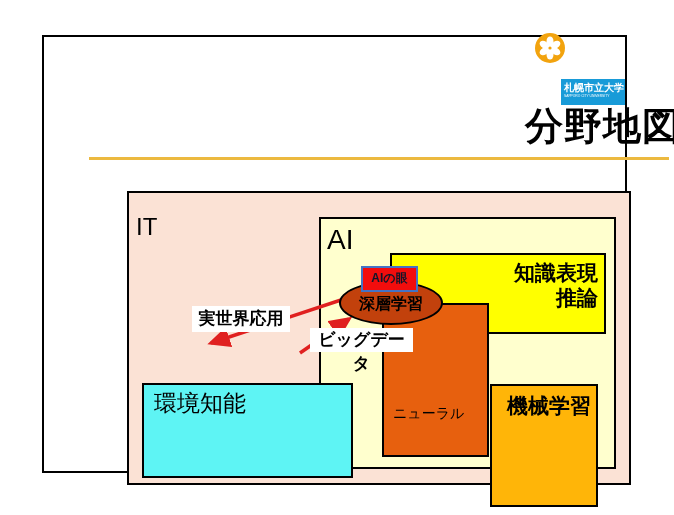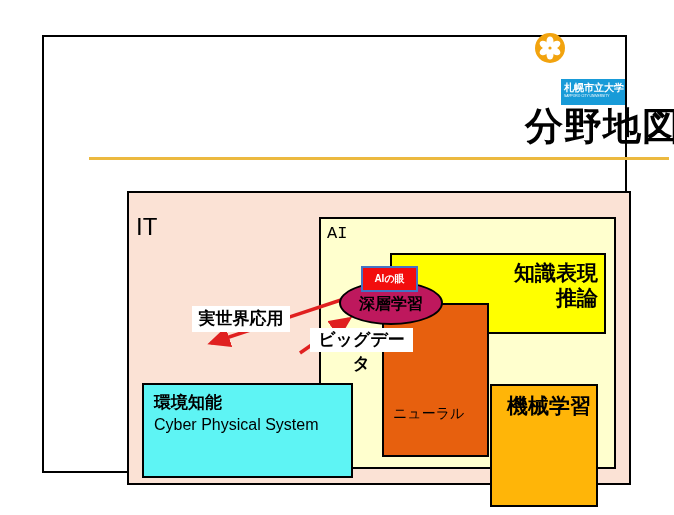--- a/index.html
+++ b/index.html
@@ -20,39 +20,39 @@
 
   
   #slide-title { left:56px; top:64px; width:581px; text-align:right; font-size:38px; font-weight:bold; letter-spacing:1px; }
   #title-underline { left:45px; top:120px; width:580px; height:3px; background:#ECB93F; }
 
   
   .box { border:2.5px solid #000; }
   #it-box { left:83px; top:154px; width:504px; height:294px; background:#FBE2D5; }
   #it-label { left:92px; top:160px; font-size:24px;margin-top:16px; }
   #ai-box { left:275px; top:180px; width:297px; height:252px; background:#FFFFCE; }
-  #ai-label { left:283px; top:187px; font-size:17px;font-family:Liberation Mono, monospace; }
+  #ai-label { left:283px; top:187px; font-size:28px; }
   #knowledge-box { left:346px; top:216px; width:216px; height:81px; background:#FFFF00;
                    text-align:right; padding:5px 6px 0 0; font-size:21px; font-weight:600; line-height:25px; }
   #nn-box { left:338px; top:266px; width:107px; height:154px; background:#E7600E;
             padding:100px 0 12px 9px; font-size:14px; line-height:17px; }
   #ml-box { left:446px; top:299px; width:108px; height:123px; background:#FFB508;
             text-align:right; padding:6px 5px 0 0; font-size:21px; font-weight:600;margin-top:48px; }
   #ambient-box { left:98px; top:346px; width:211px; height:95px; background:#5EF4F4;
                  padding:7px 0 0 10px; font-size:16px; line-height:22px; }
-  #ambient-box .jp { font-weight:bold; font-size:17px; }
+  #ambient-box .jp { font-weight:normal; font-size:23px; }
 
   
   #arrows-layer { left:0; top:0; width:674px; height:515px; pointer-events:none; }
-  #deep-learning-ellipse { left:339px; top:281px; width:104px; height:44px; background:#be185d;
+  #deep-learning-ellipse { left:339px; top:281px; width:104px; height:44px; background:#c2410c;
                            border:2.5px solid #000; border-radius:50%; text-align:center;
                            font-size:16px; font-weight:600; line-height:41px; }
   #ai-eye-badge { left:361px; top:266px; width:57px; height:26px; background:#F20D0D;
-                  border:2.5px solid #4473C5; color:#ffffff; text-align:center;
-                  font-size:10px; font-weight:bold; line-height:21px; }
+                  border:2.5px solid #4473C5; color:#0f172a; text-align:center;
+                  font-size:12px; font-weight:bold; line-height:21px; }
   .float-label { background:#fff; text-align:center; font-weight:bold; }
   #real-world-label { left:192px; top:306px; width:98px; height:26px; font-size:17px; line-height:26px; }
   #big-data-label { left:310px; top:328px; width:103px; height:24px; font-size:17px; line-height:24px; }
 </style>
 </head>
 <body>
 
 <div id="page">
 
   <div id="slide" class="abs">
@@ -74,21 +74,20 @@
     <div id="nn-box" class="abs box">
       <div>ニューラル</div>
     </div>
 
     <div id="ml-box" class="abs box">
       <div>機械学習</div>
     </div>
 
     <div id="ambient-box" class="abs box">
       <div class="jp">環境知能</div>
-      <div>Cyber Physical System</div>
     </div>
   </div>
 
   <svg id="arrows-layer" class="abs" width="674" height="515" viewBox="0 0 674 515">
     <defs>
       <marker id="ah" markerWidth="8" markerHeight="8" refX="5.4" refY="3" orient="auto">
         <path d="M0,0 L6.5,3 L0,6 z" fill="#E02020"></path>
       </marker>
     </defs>
     <line x1="347" y1="298" x2="211" y2="343" stroke="#E02020" stroke-width="3.5" marker-end="url(#ah)"></line>

